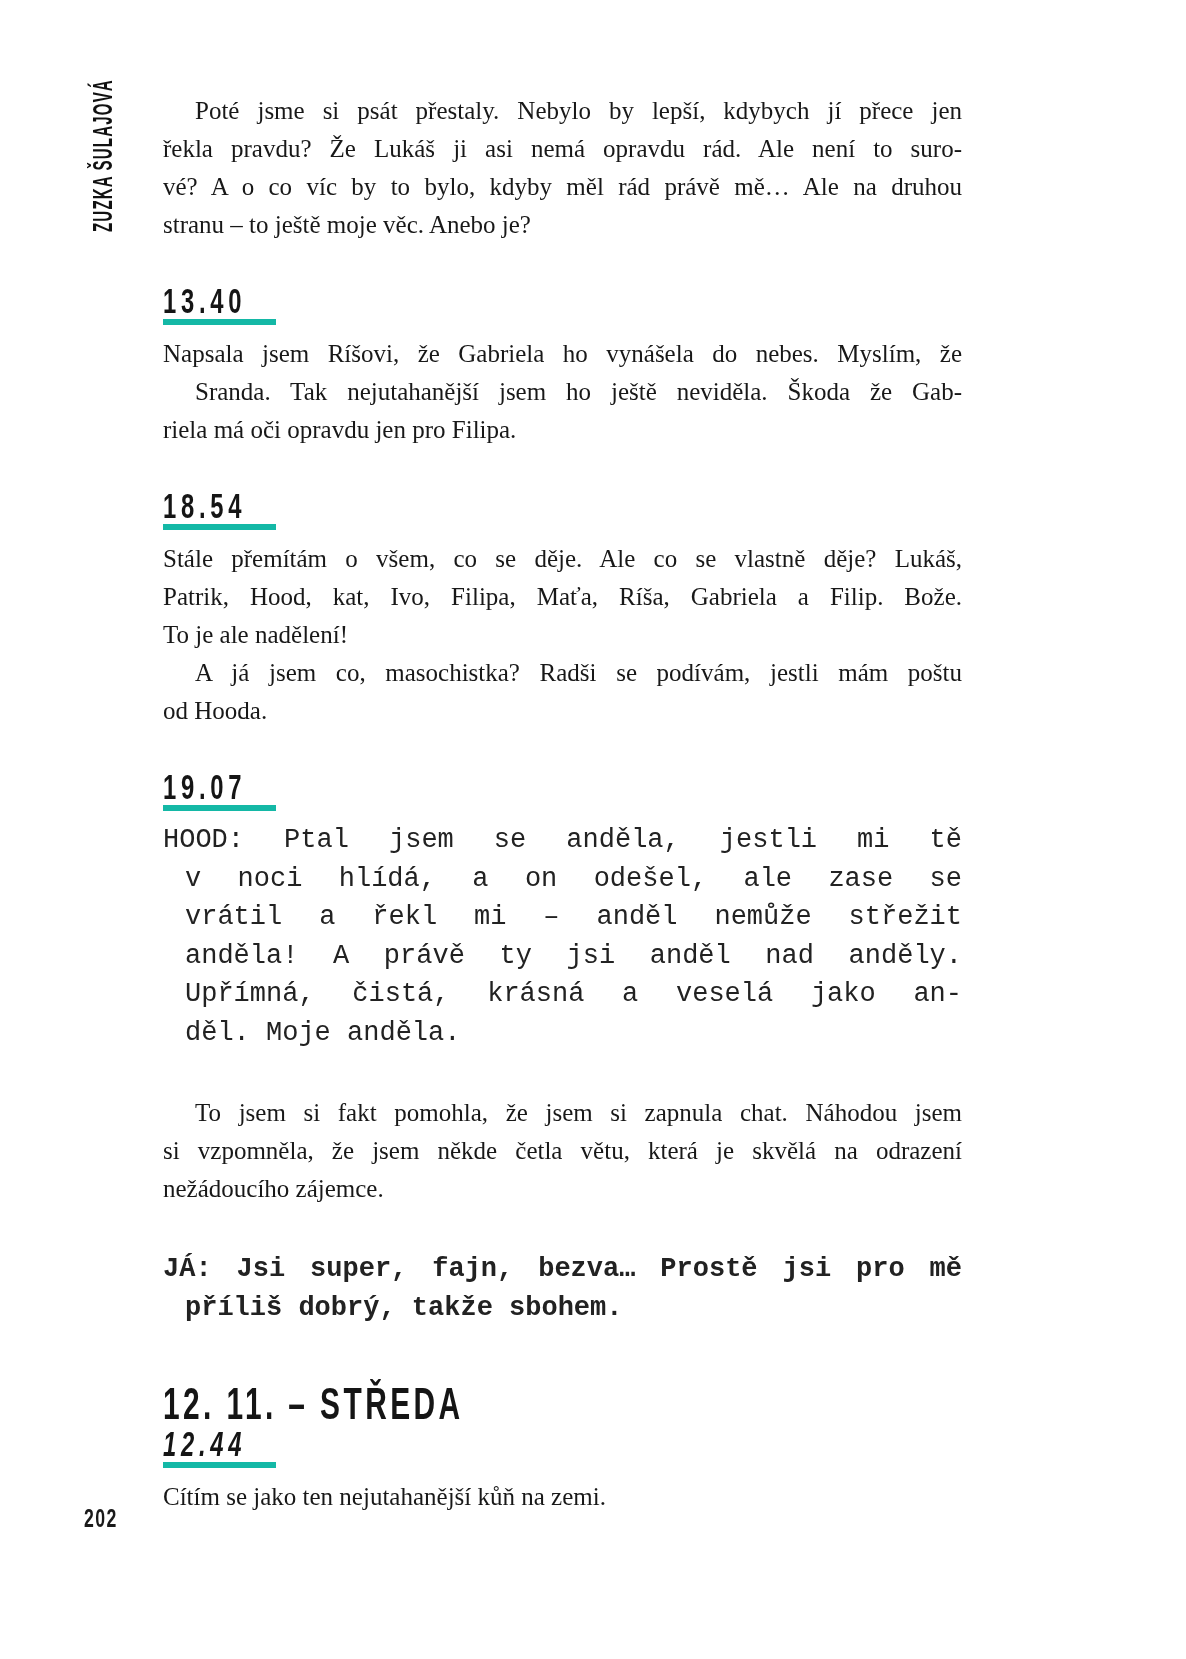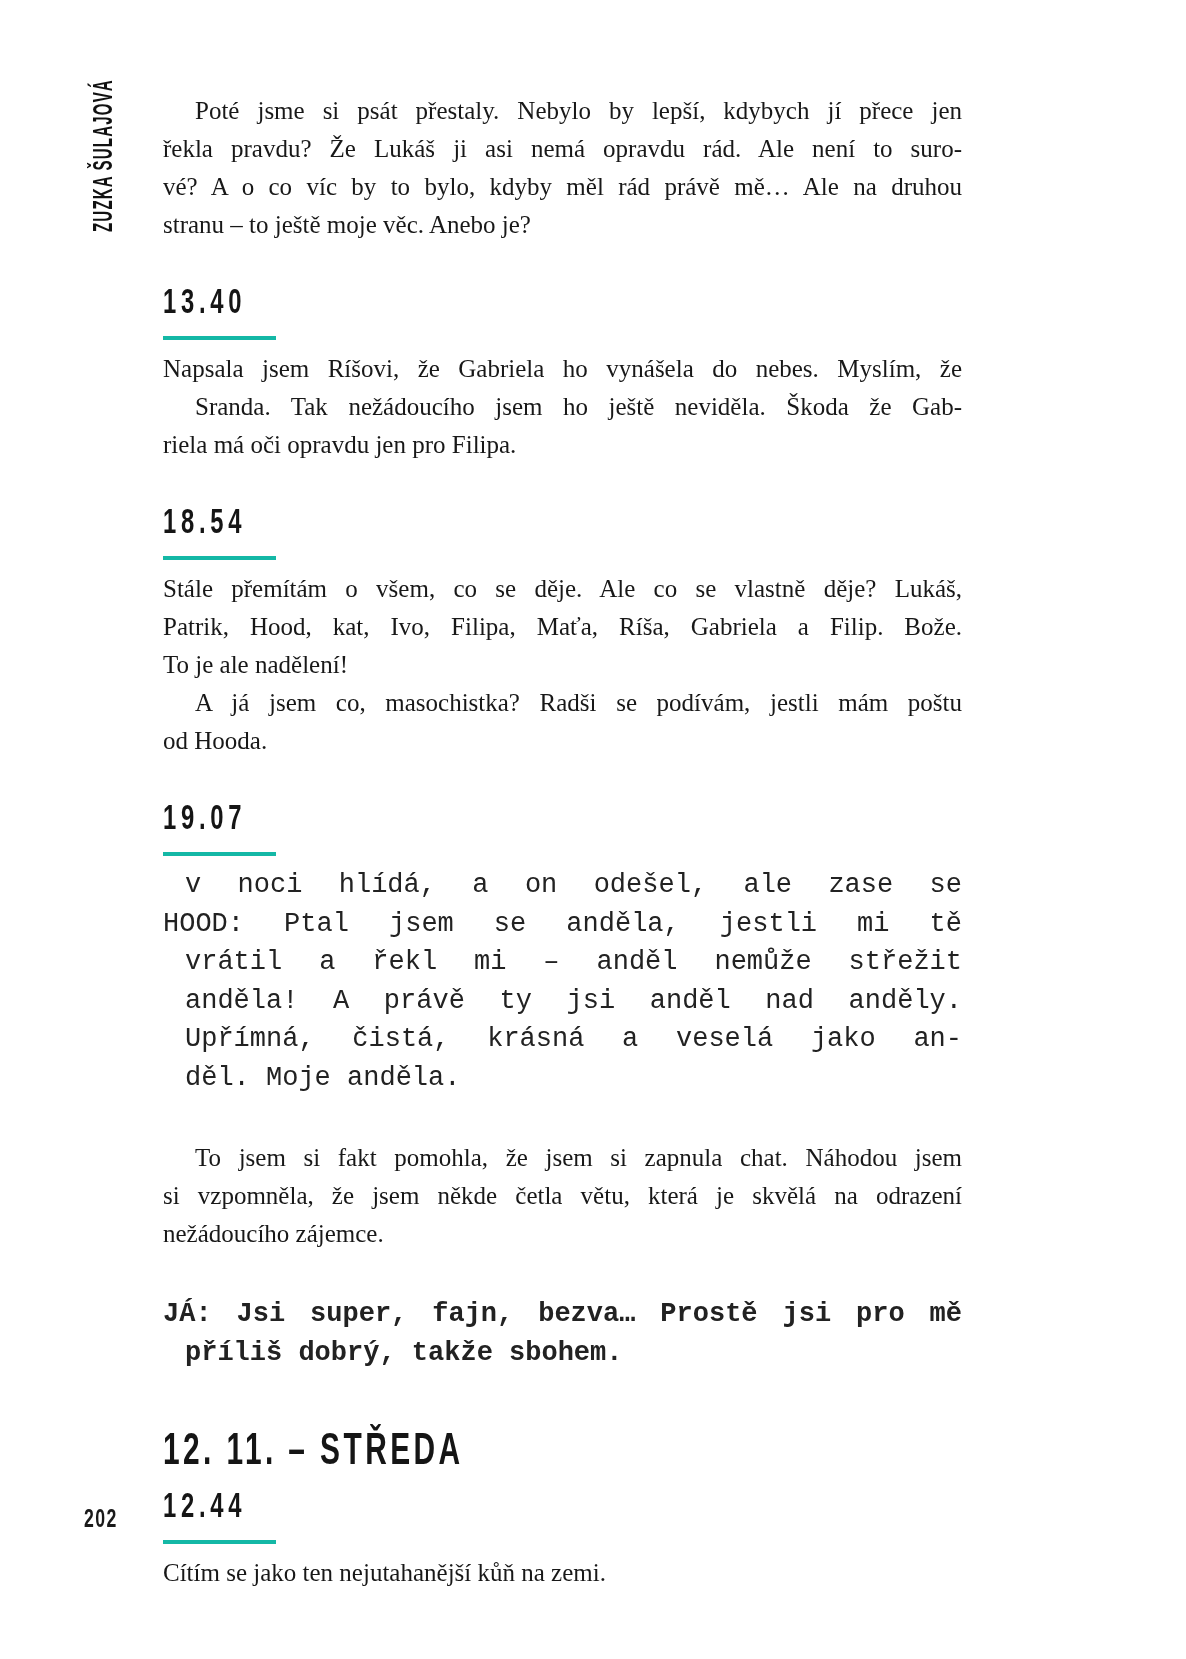--- a/index.html
+++ b/index.html
@@ -37,22 +37,22 @@
     color: #222222;
     margin-top: 8px;
   }
   .block.mono .line.hang { padding-left: 22px; }
   .para + .block.mono { margin-top: 42px; font-weight: bold; }
   .block.mono + .block.para { margin-top: 42px; }
   
   .time-heading {
     margin: 42px 0 10px 0;
     width: 113px;
-    border-bottom: 4px solid #14b8a6;
-    padding-bottom: 20px;
+    border-bottom: 6px solid #14b8a6;
+    padding-bottom: 3px;
     line-height: 30px;
     height: 30px;
     overflow: visible;
   }
   .time-heading .condensed {
     display: inline-block;
     font-family: "Liberation Sans", sans-serif;
     font-weight: 700;
     font-size: 35px;
     letter-spacing: 7px;
@@ -69,21 +69,21 @@
   .day-heading .condensed {
     display: inline-block;
     font-family: "Liberation Sans", sans-serif;
     font-weight: 700;
     font-size: 44px;
     letter-spacing: 5px;
     transform: scaleX(0.68);
     transform-origin: 0 100%;
     white-space: nowrap;
   }
-  .day-heading + .time-heading { margin-top: 20px; }
+  .day-heading + .time-heading { margin-top: 4px; font-style: italic; }
   
   .author-vertical {
     position: absolute;
     left: 88px;
     top: 232px;
     font-family: "Liberation Sans", sans-serif;
     font-weight: 700;
     font-size: 27px;
     letter-spacing: 2px;
     white-space: nowrap;
@@ -125,37 +125,37 @@
         <div class="line j indent">Poté jsme si psát přestaly. Nebylo by lepší, kdybych jí přece jen</div>
         <div class="line j">řekla pravdu? Že Lukáš ji asi nemá opravdu rád. Ale není to suro-</div>
         <div class="line j">vé? A o co víc by to bylo, kdyby měl rád právě mě… Ale na druhou</div>
         <div class="line">stranu – to ještě moje věc. Anebo je?</div>
       </div>
       <div class="time-heading"><span class="condensed">13.40</span></div>
       <div class="block para">
         <div class="line j">Napsala jsem Ríšovi, že Gabriela ho vynášela do nebes. Myslím, že</div>
       </div>
       <div class="block para">
-        <div class="line j indent">Sranda. Tak nežádoucího jsem ho ještě neviděla. Škoda že Gab-</div>
+        <div class="line j indent">Sranda. Tak nejutahanější jsem ho ještě neviděla. Škoda že Gab-</div>
         <div class="line">riela má oči opravdu jen pro Filipa.</div>
       </div>
       <div class="time-heading"><span class="condensed">18.54</span></div>
       <div class="block para">
         <div class="line j">Stále přemítám o všem, co se děje. Ale co se vlastně děje? Lukáš,</div>
         <div class="line j">Patrik, Hood, kat, Ivo, Filipa, Maťa, Ríša, Gabriela a Filip. Bože.</div>
         <div class="line">To je ale nadělení!</div>
       </div>
       <div class="block para">
         <div class="line j indent">A já jsem co, masochistka? Radši se podívám, jestli mám poštu</div>
         <div class="line">od Hooda.</div>
       </div>
       <div class="time-heading"><span class="condensed">19.07</span></div>
       <div class="block mono">
+        <div class="line j">HOOD: Ptal jsem se anděla, jestli mi tě</div>
         <div class="line j hang">v noci hlídá, a on odešel, ale zase se</div>
-        <div class="line j">HOOD: Ptal jsem se anděla, jestli mi tě</div>
         <div class="line j hang">vrátil a řekl mi – anděl nemůže střežit</div>
         <div class="line j hang">anděla! A právě ty jsi anděl nad anděly.</div>
         <div class="line j hang">Upřímná, čistá, krásná a veselá jako an-</div>
         <div class="line hang">děl. Moje anděla.</div>
       </div>
       <div class="block para">
         <div class="line j indent">To jsem si fakt pomohla, že jsem si zapnula chat. Náhodou jsem</div>
         <div class="line j">si vzpomněla, že jsem někde četla větu, která je skvělá na odrazení</div>
         <div class="line">nežádoucího zájemce.</div>
       </div>

